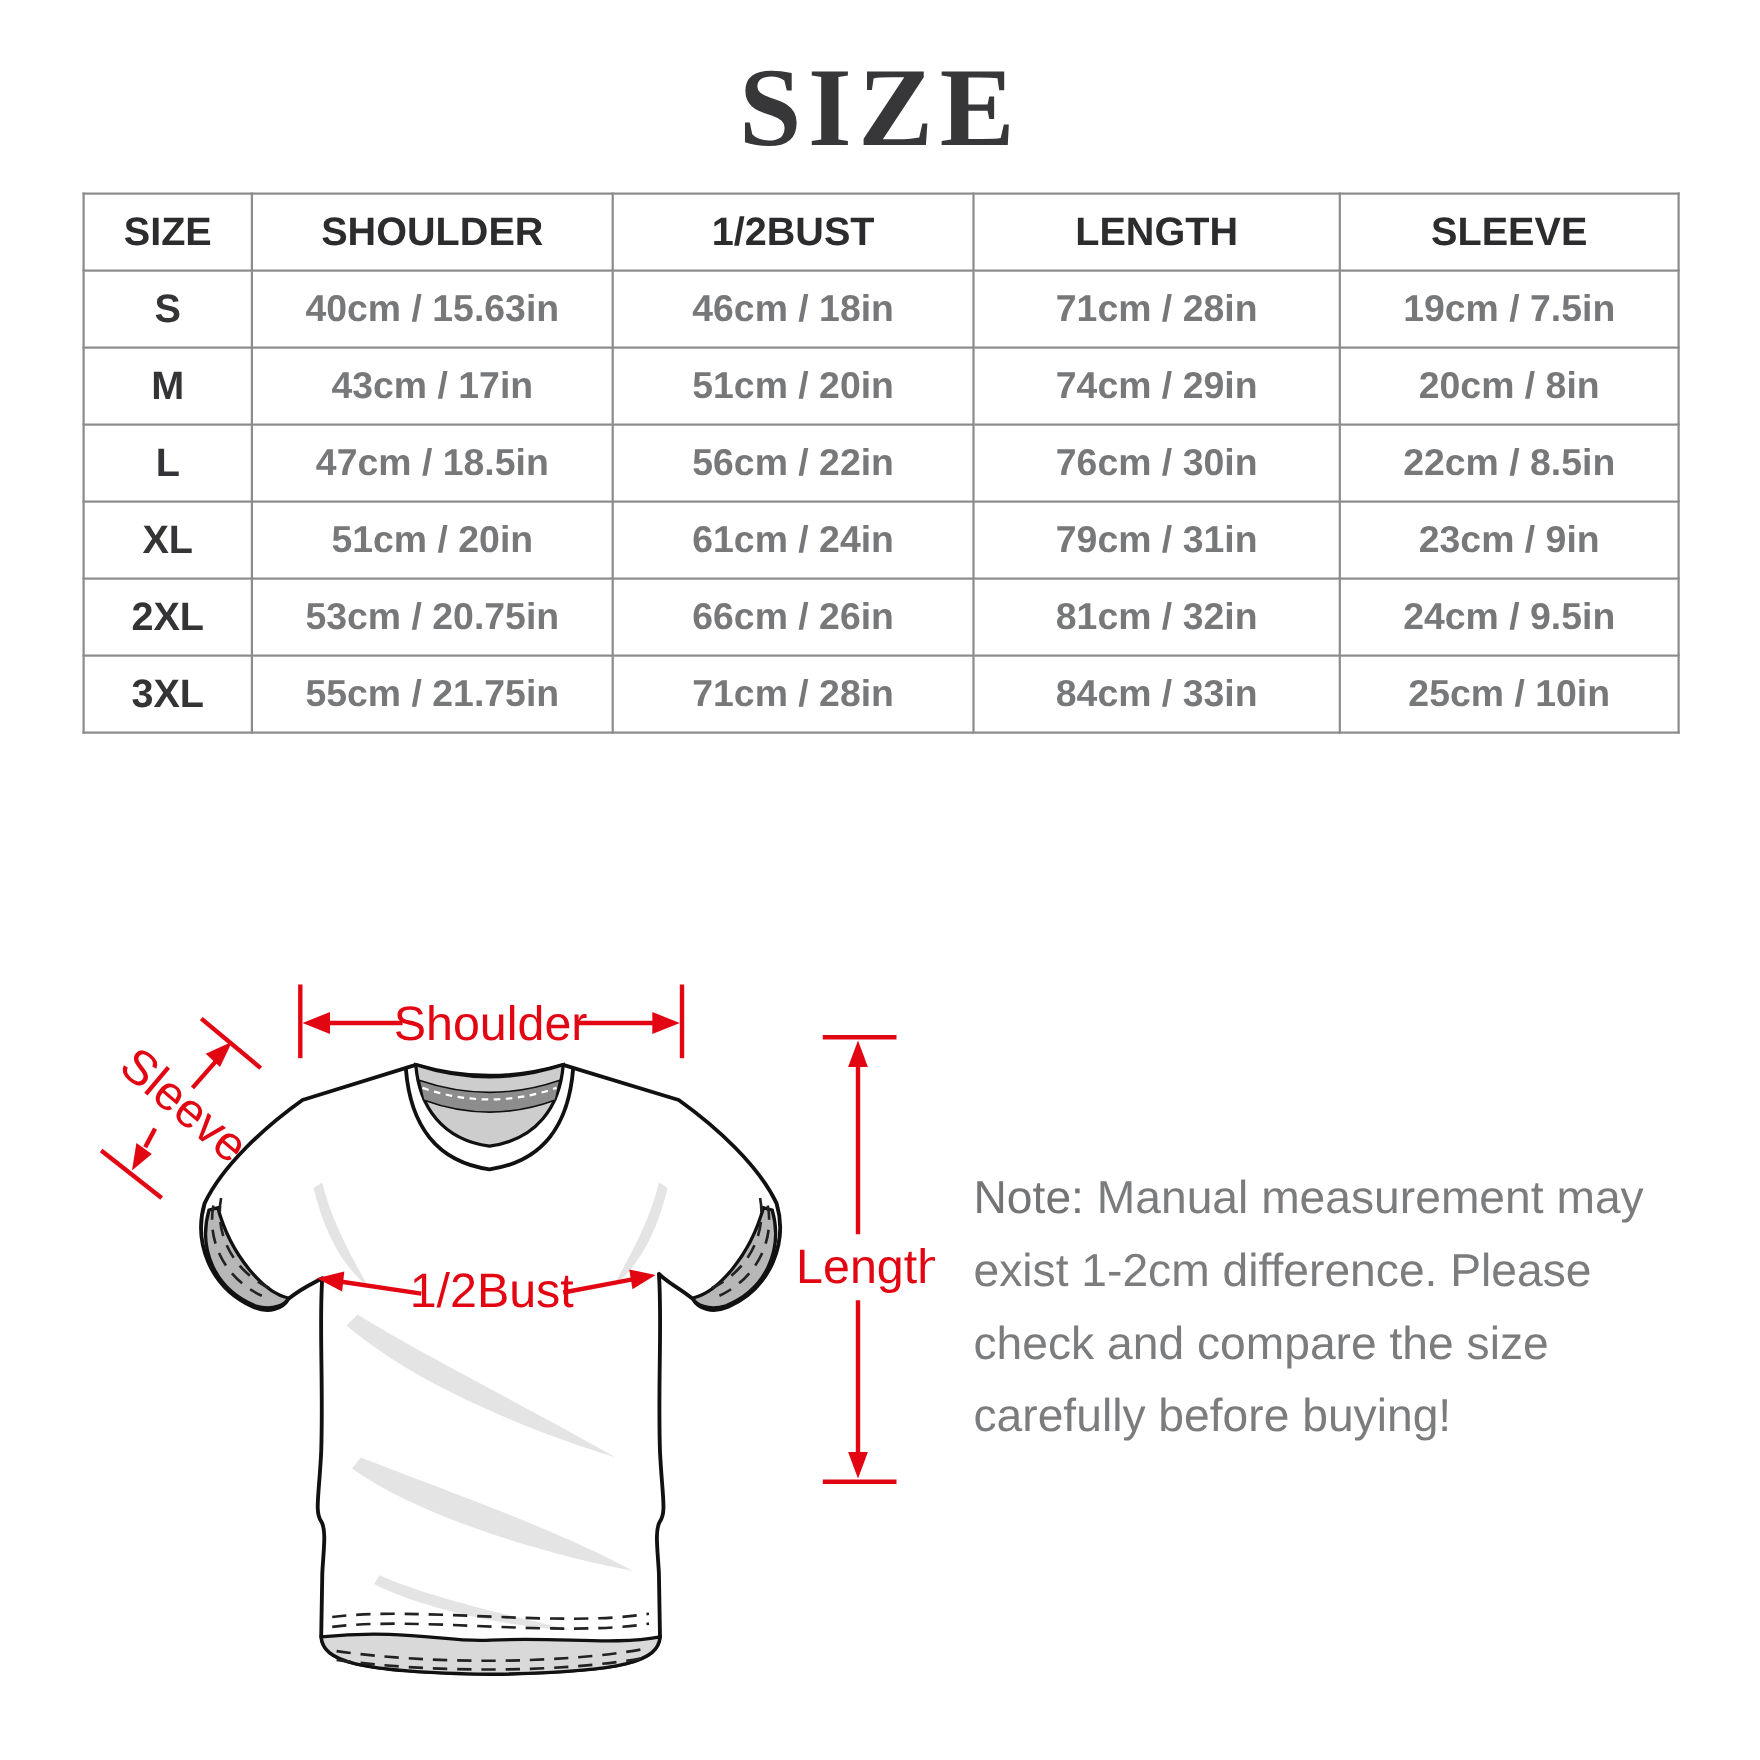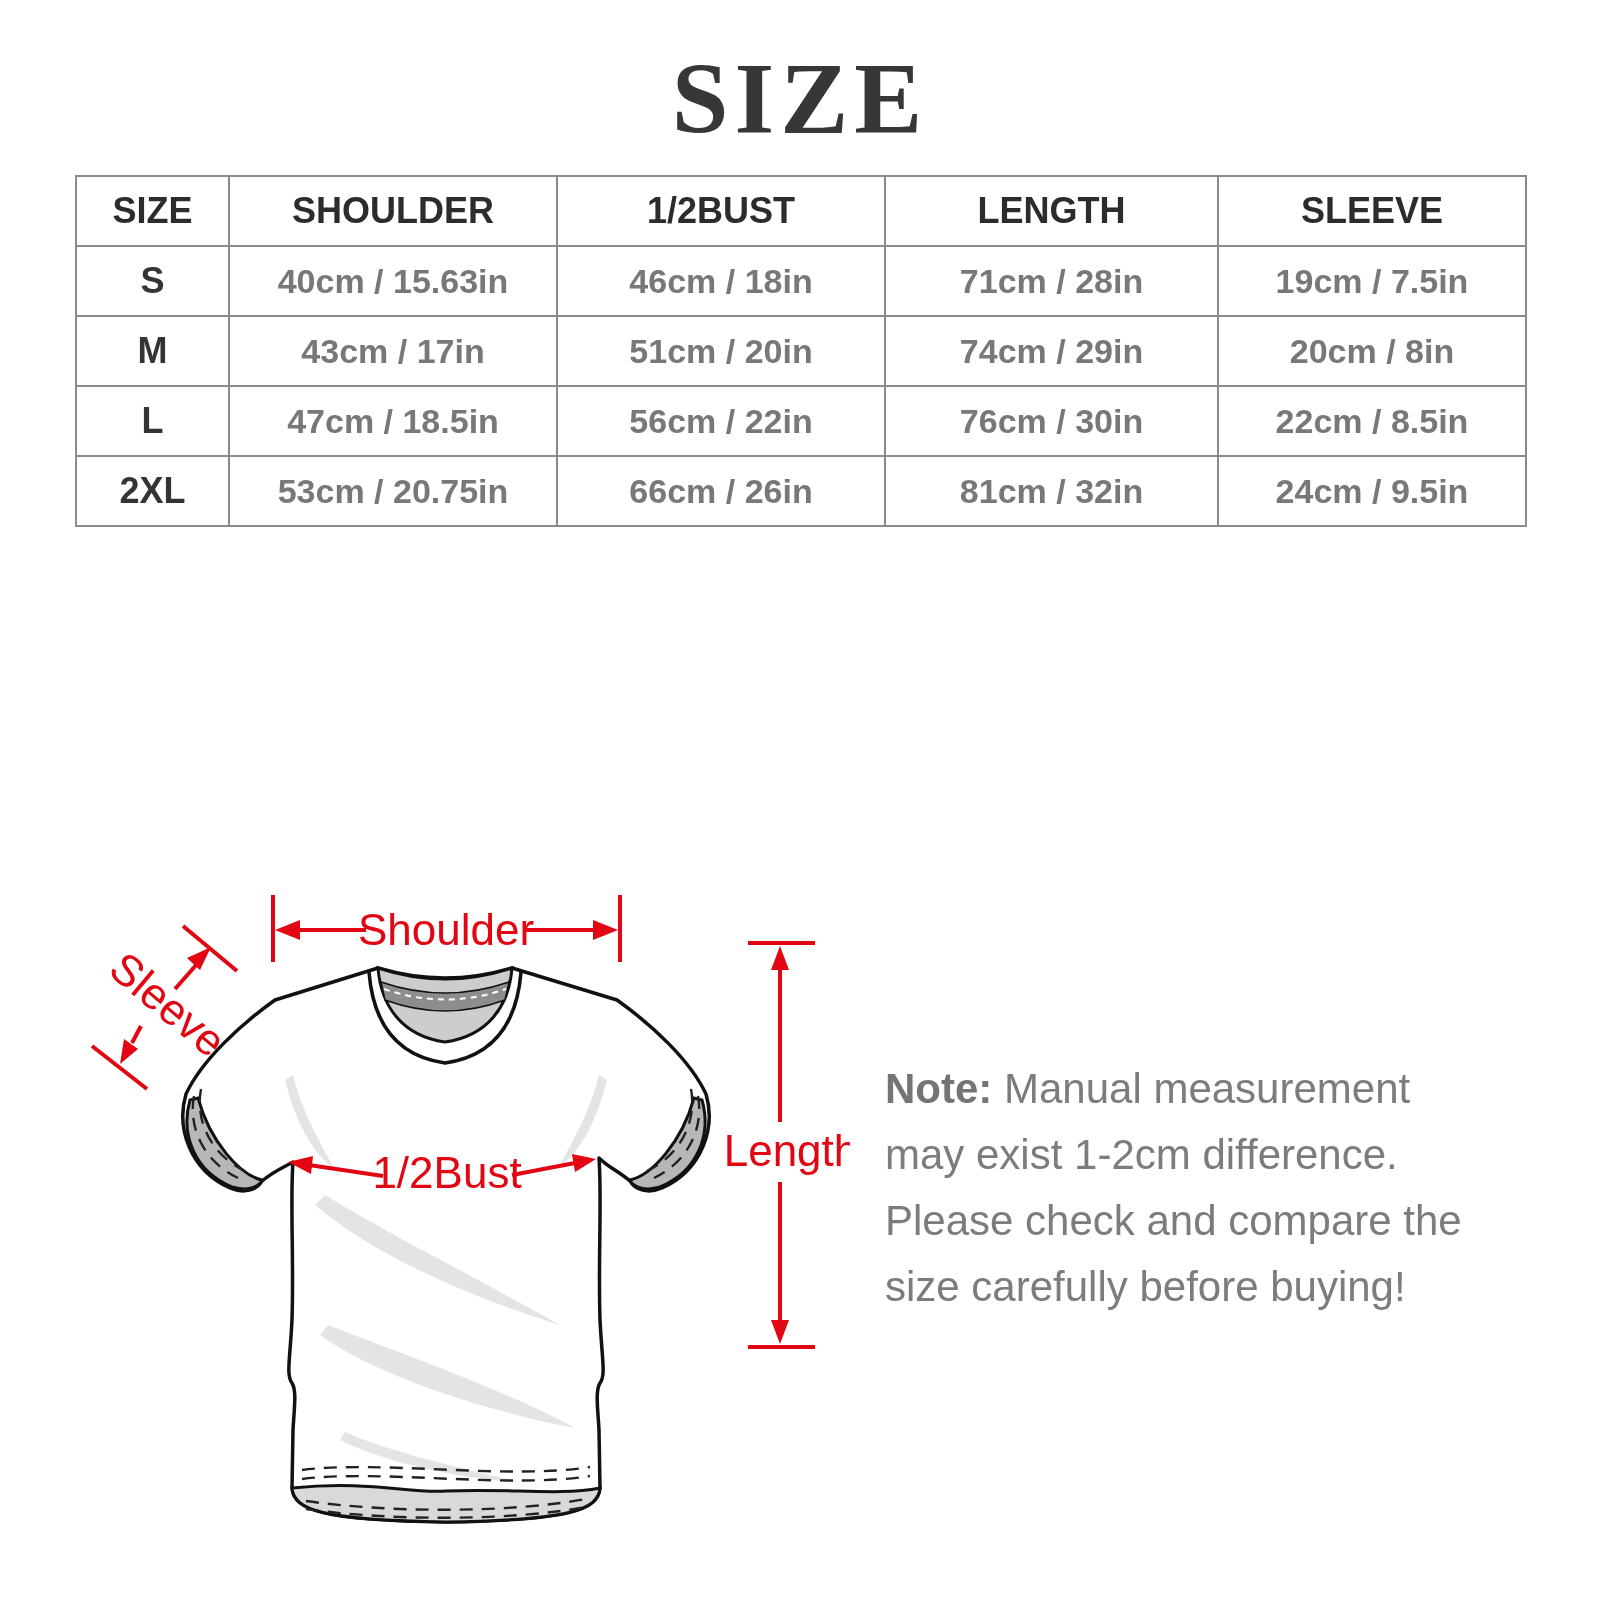--- a/index.html
+++ b/index.html
@@ -17,21 +17,21 @@
   .size-table th, .size-table td { border:2px solid #8b8b8b; height:70px;
                      text-align:center; vertical-align:middle; padding:0; }
   .size-table th { font-size:36px; font-weight:700; color:#2c2c2e; }
   .size-table td { font-size:34px; color:#77787a;font-weight:bold; }
   .size-table td.size-col { font-size:36px; font-weight:700; color:#343436; }
 
   .diagram { position:absolute; left:90px; top:870px; width:760px; height:700px; }
 
   .note { position:absolute; left:885px; top:1056px; width:612px;
           font-size:42px; line-height:66px; color:#7b7c7e; }
-  .note b { font-weight:700; color:#737476; }
+  .note b { font-weight:400; color:#737476; }
 
   
   .shirt-line { fill:#ffffff; stroke:#111111; stroke-width:3.5; stroke-linejoin:round; }
   .ink { fill:none; stroke:#111111; stroke-width:3.5; stroke-linecap:round; }
   .wrinkle { fill:#e4e4e4; stroke:none; }
   .stitch { fill:none; stroke:#222222; stroke-width:2.4; stroke-dasharray:13 9; }
   .stitch-fine { fill:none; stroke:#ffffff; stroke-width:2; stroke-dasharray:6 5; }
   .red-line { fill:none; stroke:var(--accent); stroke-width:4; }
   .red-fill { fill:var(--accent); stroke:none; }
   .red-text { fill:var(--accent); font-family:"Liberation Sans", sans-serif; font-size:44px; }
@@ -76,25 +76,39 @@
           <td>20cm / 8in</td>
         </tr>
         <tr>
           <td class="size-col">L</td>
           <td>47cm / 18.5in</td>
           <td>56cm / 22in</td>
           <td>76cm / 30in</td>
           <td>22cm / 8.5in</td>
         </tr>
         <tr>
+          <td class="size-col">XL</td>
+          <td>51cm / 20in</td>
+          <td>61cm / 24in</td>
+          <td>79cm / 31in</td>
+          <td>23cm / 9in</td>
+        </tr>
+        <tr>
           <td class="size-col">2XL</td>
           <td>53cm / 20.75in</td>
           <td>66cm / 26in</td>
           <td>81cm / 32in</td>
           <td>24cm / 9.5in</td>
+        </tr>
+        <tr>
+          <td class="size-col">3XL</td>
+          <td>55cm / 21.75in</td>
+          <td>71cm / 28in</td>
+          <td>84cm / 33in</td>
+          <td>25cm / 10in</td>
         </tr>
       </tbody>
   </table>
 
   <svg class="diagram" viewBox="0 0 760 700" xmlns="http://www.w3.org/2000/svg">
 
     <g>
 
       <path class="shirt-line" d="M 288,98
         L 185,130

